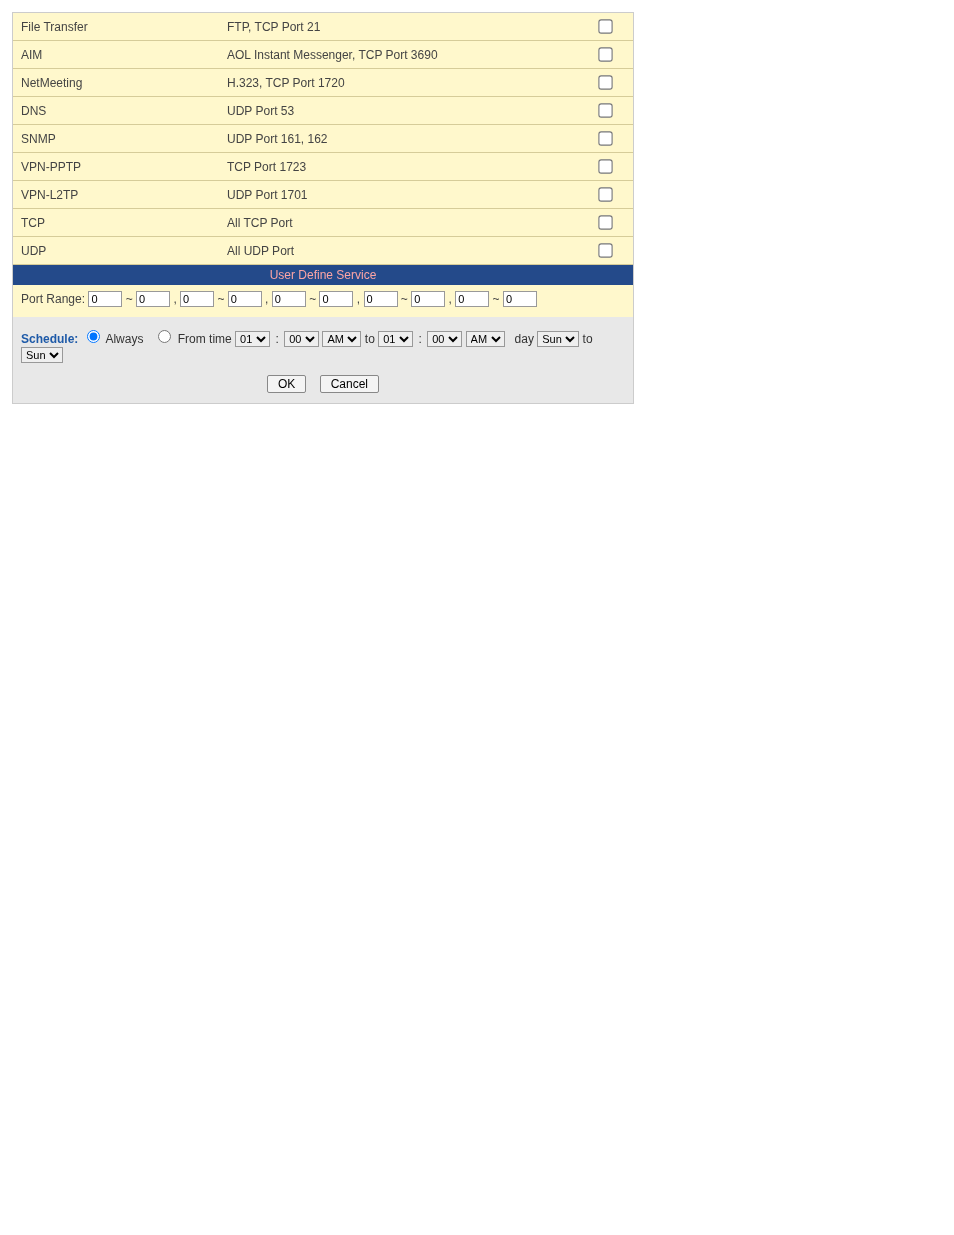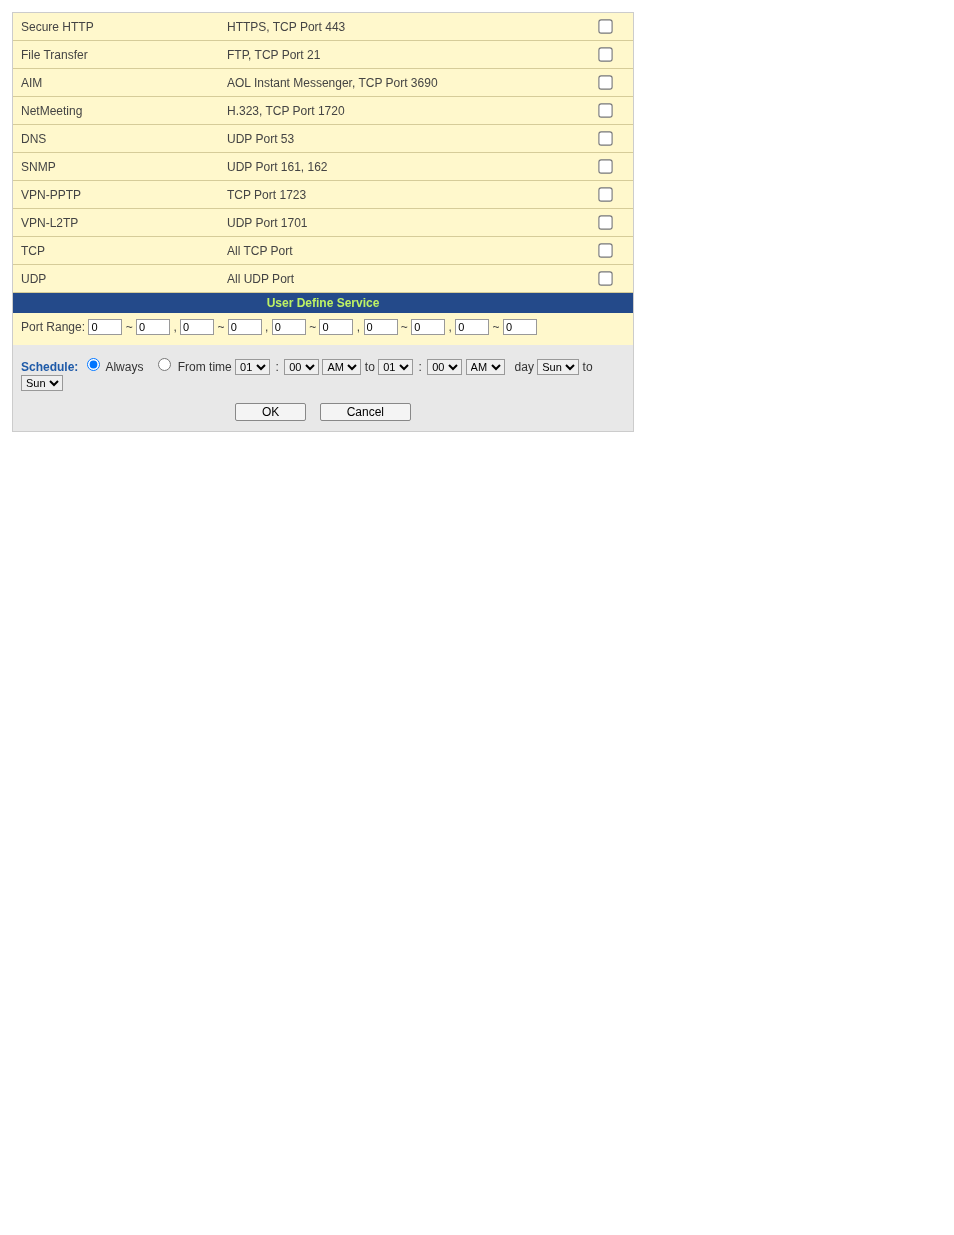--- a/index.html
+++ b/index.html
@@ -23,22 +23,22 @@
     padding: 4px 8px;
     border-bottom: 1px solid #d6cc99;
     background: #fff8cc;
     font-size: 12px;
     color: #444;
   }
   table.service td.name { width: 190px; }
   table.service td.chk  { width: 40px; text-align: center; }
   .section-hdr {
     background: #244a8a;
-    color: #bef264;
-    font-weight: bold;
+    color: #fca5a5;
+    font-weight: normal;
     text-align: center;
     padding: 3px 0;
     font-size: 12px;
   }
   .define {
     background: #fff8cc;
     padding: 6px 8px;
     font-size: 12px;
     color: #444;
   }
@@ -62,41 +62,36 @@
     font-size: 11px;
     border: 1px solid #999;
   }
   .btnrow {
     text-align: center;
     padding: 6px 0 10px 0;
     background: #e8e8e8;
   }
   button {
     font-size: 12px;
-    padding: 1px 26px;
+    padding: 1px 10px;
     border: 1px solid #888;
     background: #f4f4f4;
     border-radius: 2px;
   }
   label { cursor: default; }
   input[type=checkbox] { transform: scale(1.1); }
   .sep { margin: 0 2px; }
 </style>
 </head>
 <body>
 
 <div class="panel">
 
   <table class="service">
     <tbody id="svc-body">
-        <tr>
-          <td class="name">Secure HTTP</td>
-          <td>HTTPS, TCP Port 443</td>
-          <td class="chk"><input type="checkbox" style=""></td>
-        </tr>
         <tr>
           <td class="name">File Transfer</td>
           <td>FTP, TCP Port 21</td>
           <td class="chk"><input type="checkbox" style=""></td>
         </tr>
         <tr>
           <td class="name">AIM</td>
           <td>AOL Instant Messenger, TCP Port 3690</td>
           <td class="chk"><input type="checkbox" style=""></td>
         </tr>

